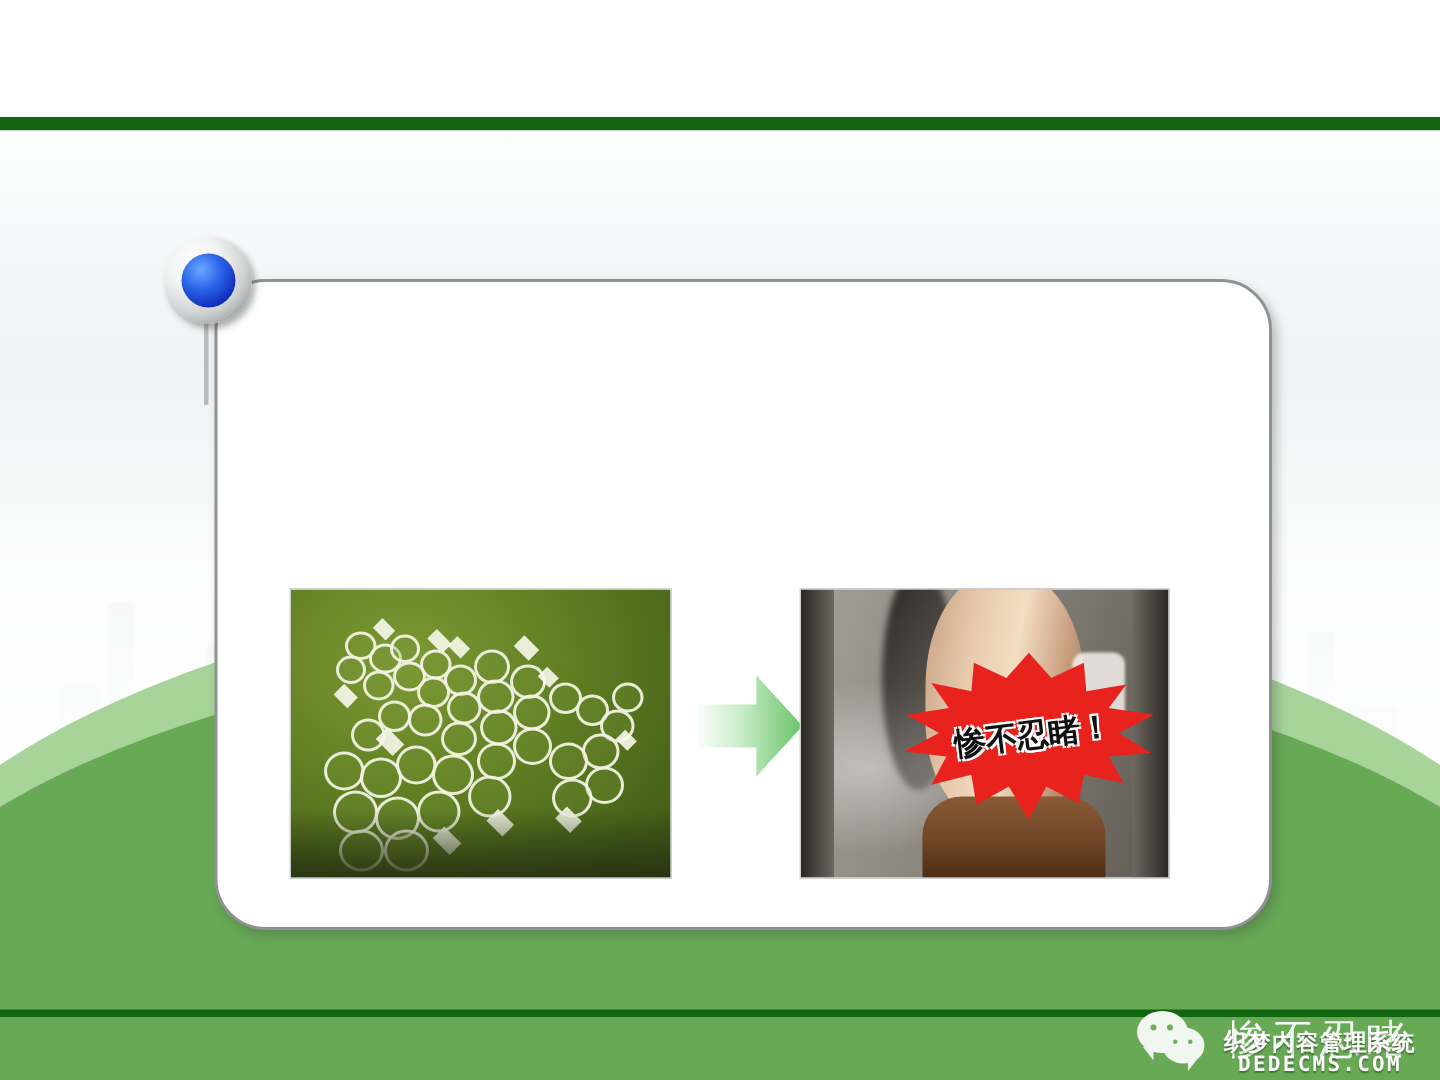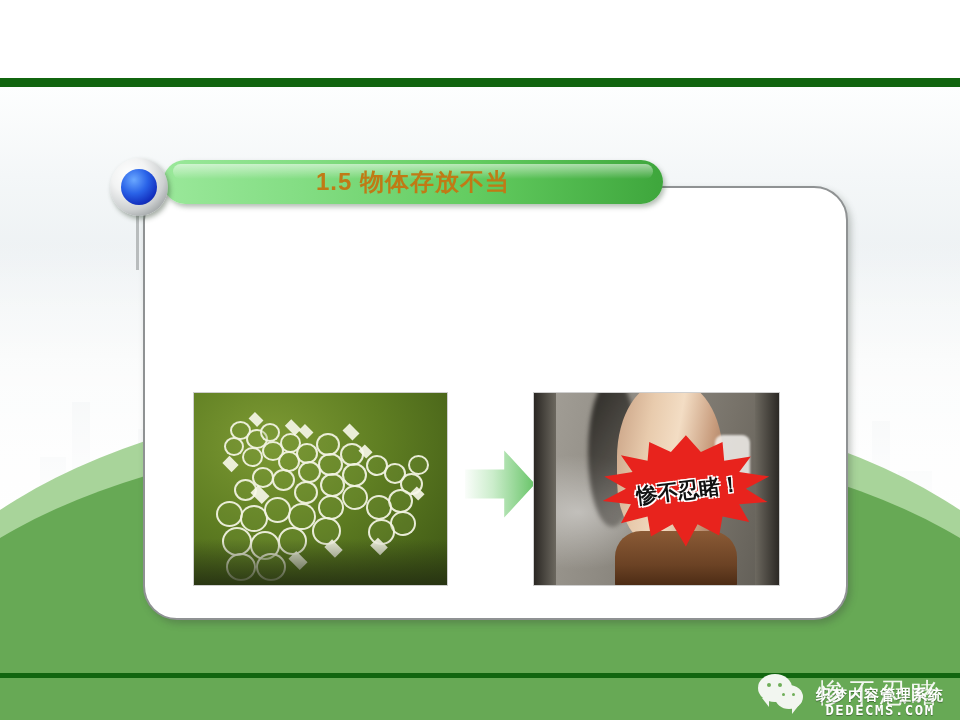--- a/index.html
+++ b/index.html
@@ -327,23 +327,20 @@
     </div>
     <div class="haze"></div>
   </div>
 
   <div class="band-light"></div>
   <div class="band-dark"></div>
   <div class="bg-rule-bottom"></div>
 
   <div class="card"></div>
 
-  <div class="title-pill">
-    <span class="title-text">1.5  物体存放不当</span>
-  </div>
 
   <div class="bullet">
     <span class="stem"></span>
     <span class="ring"></span>
     <span class="core"></span>
   </div>
 
 
   <div class="photo-row">
 

